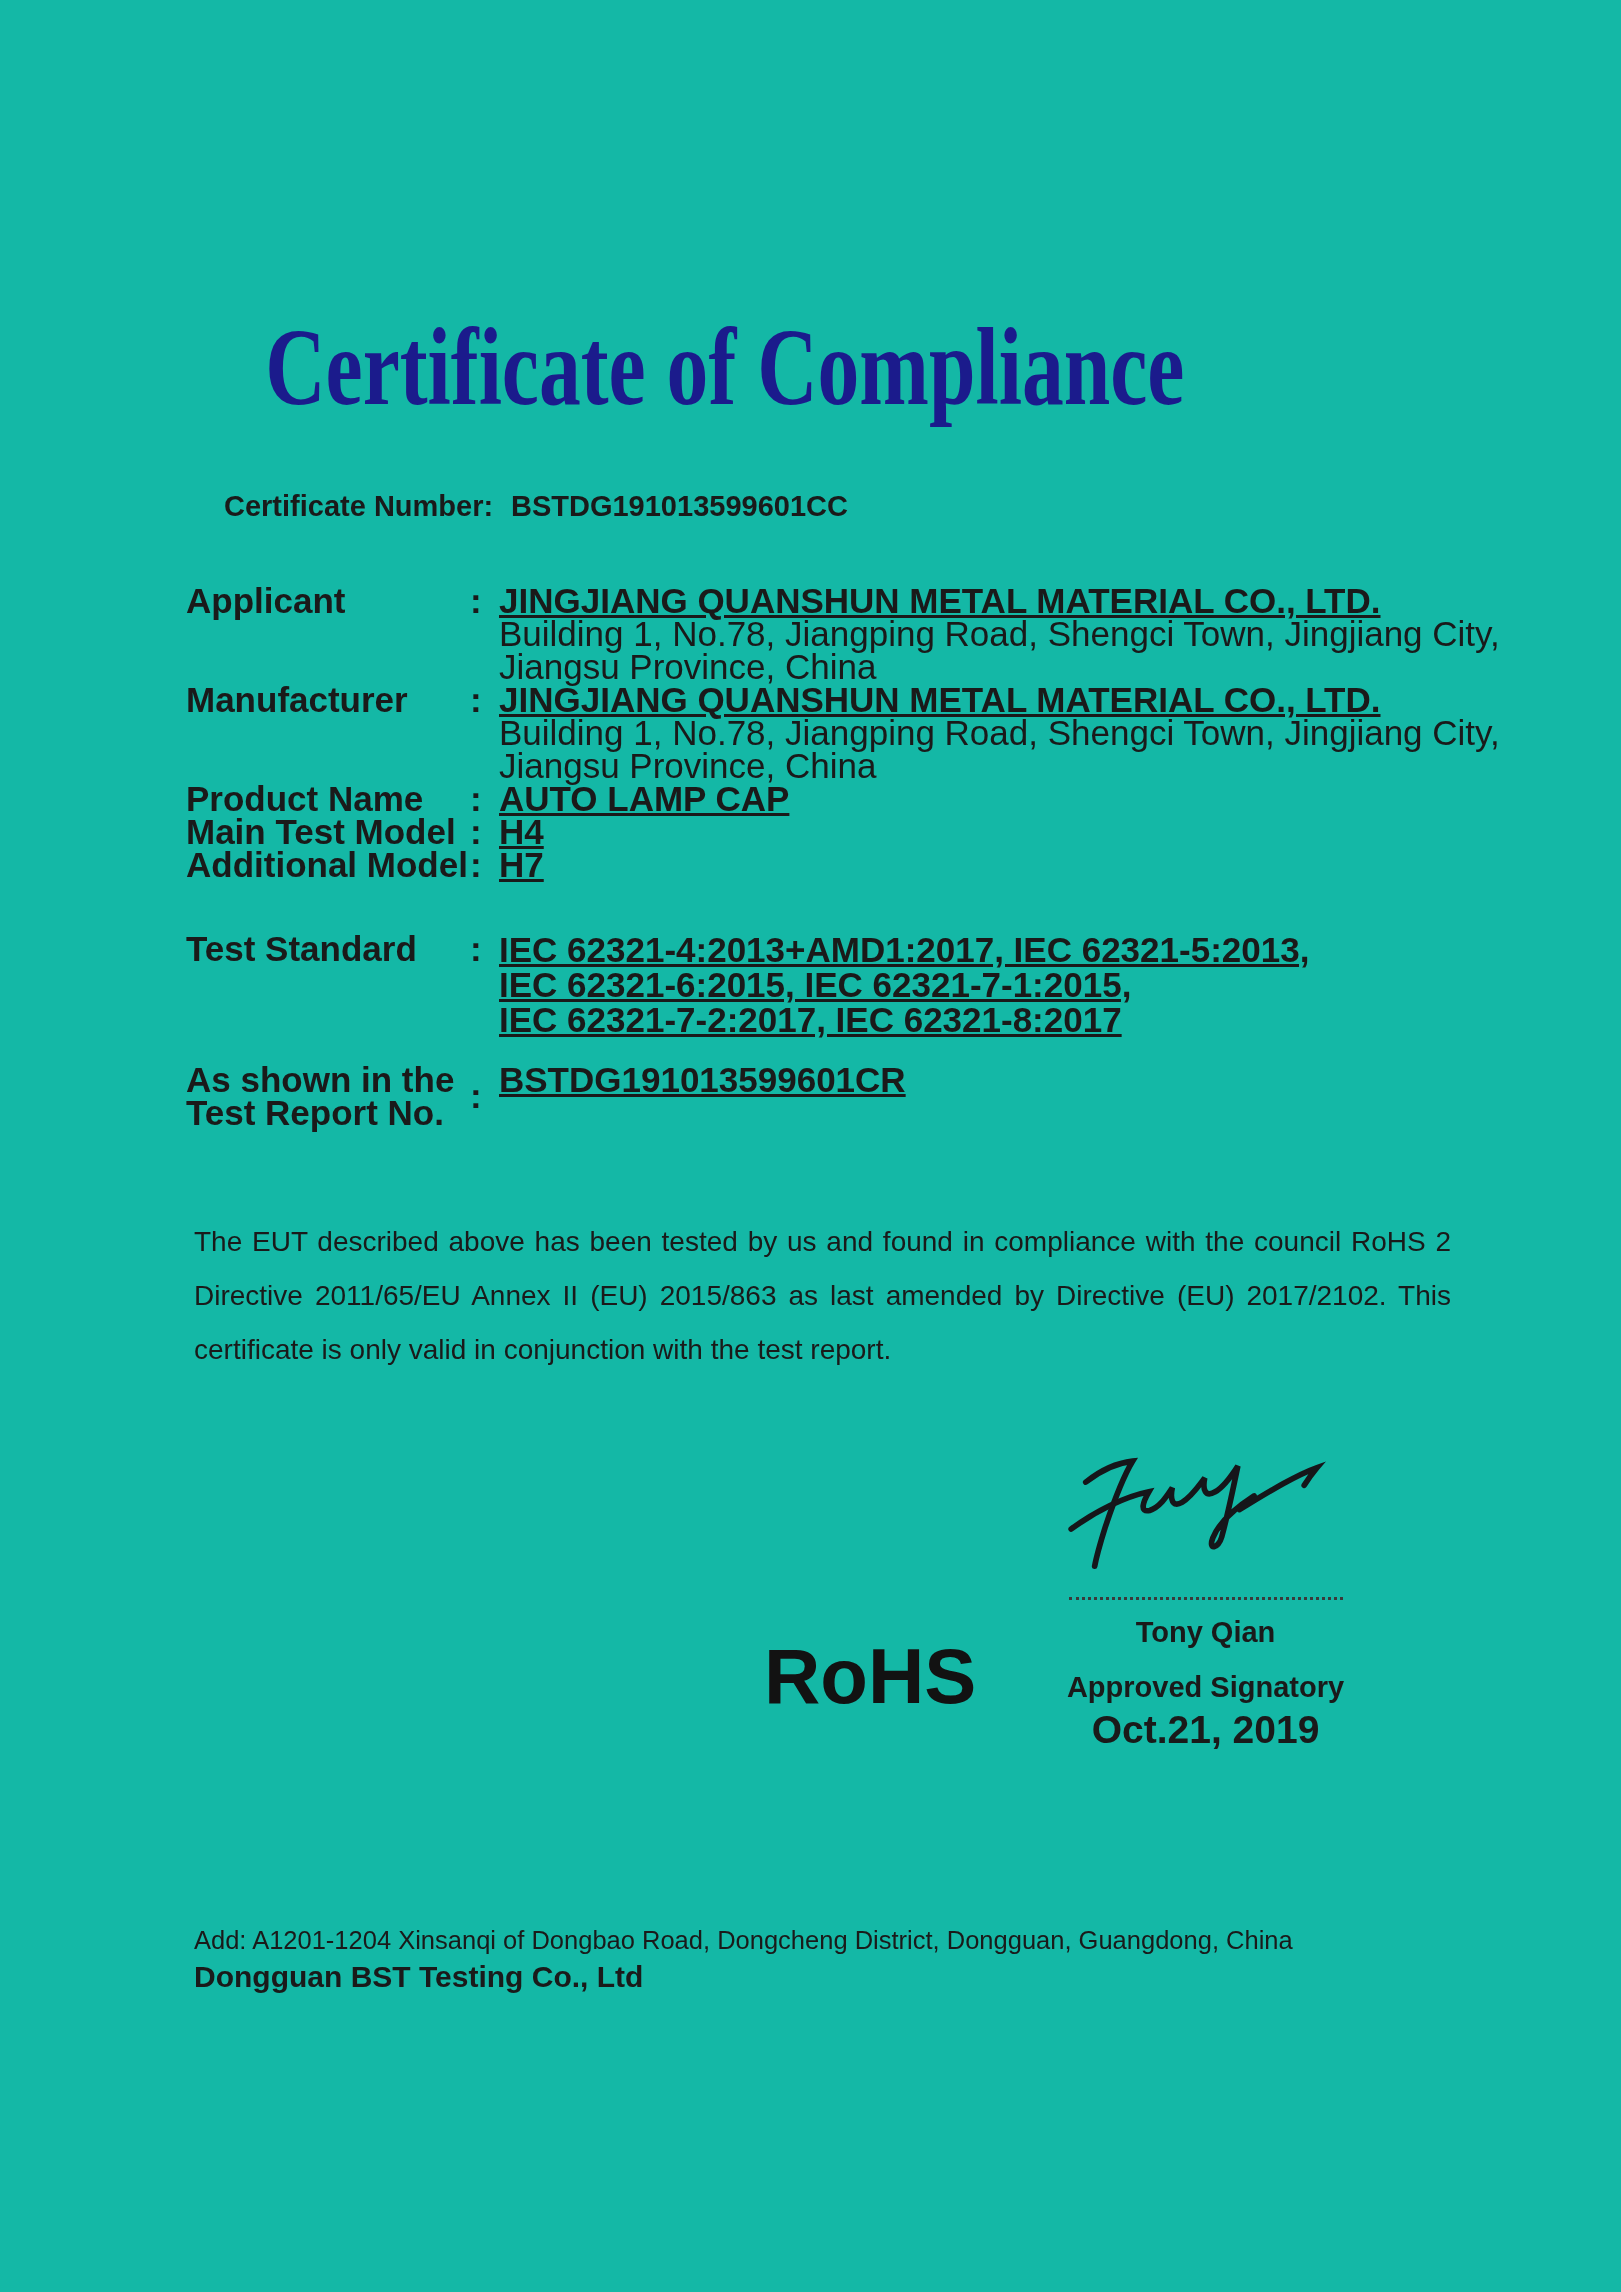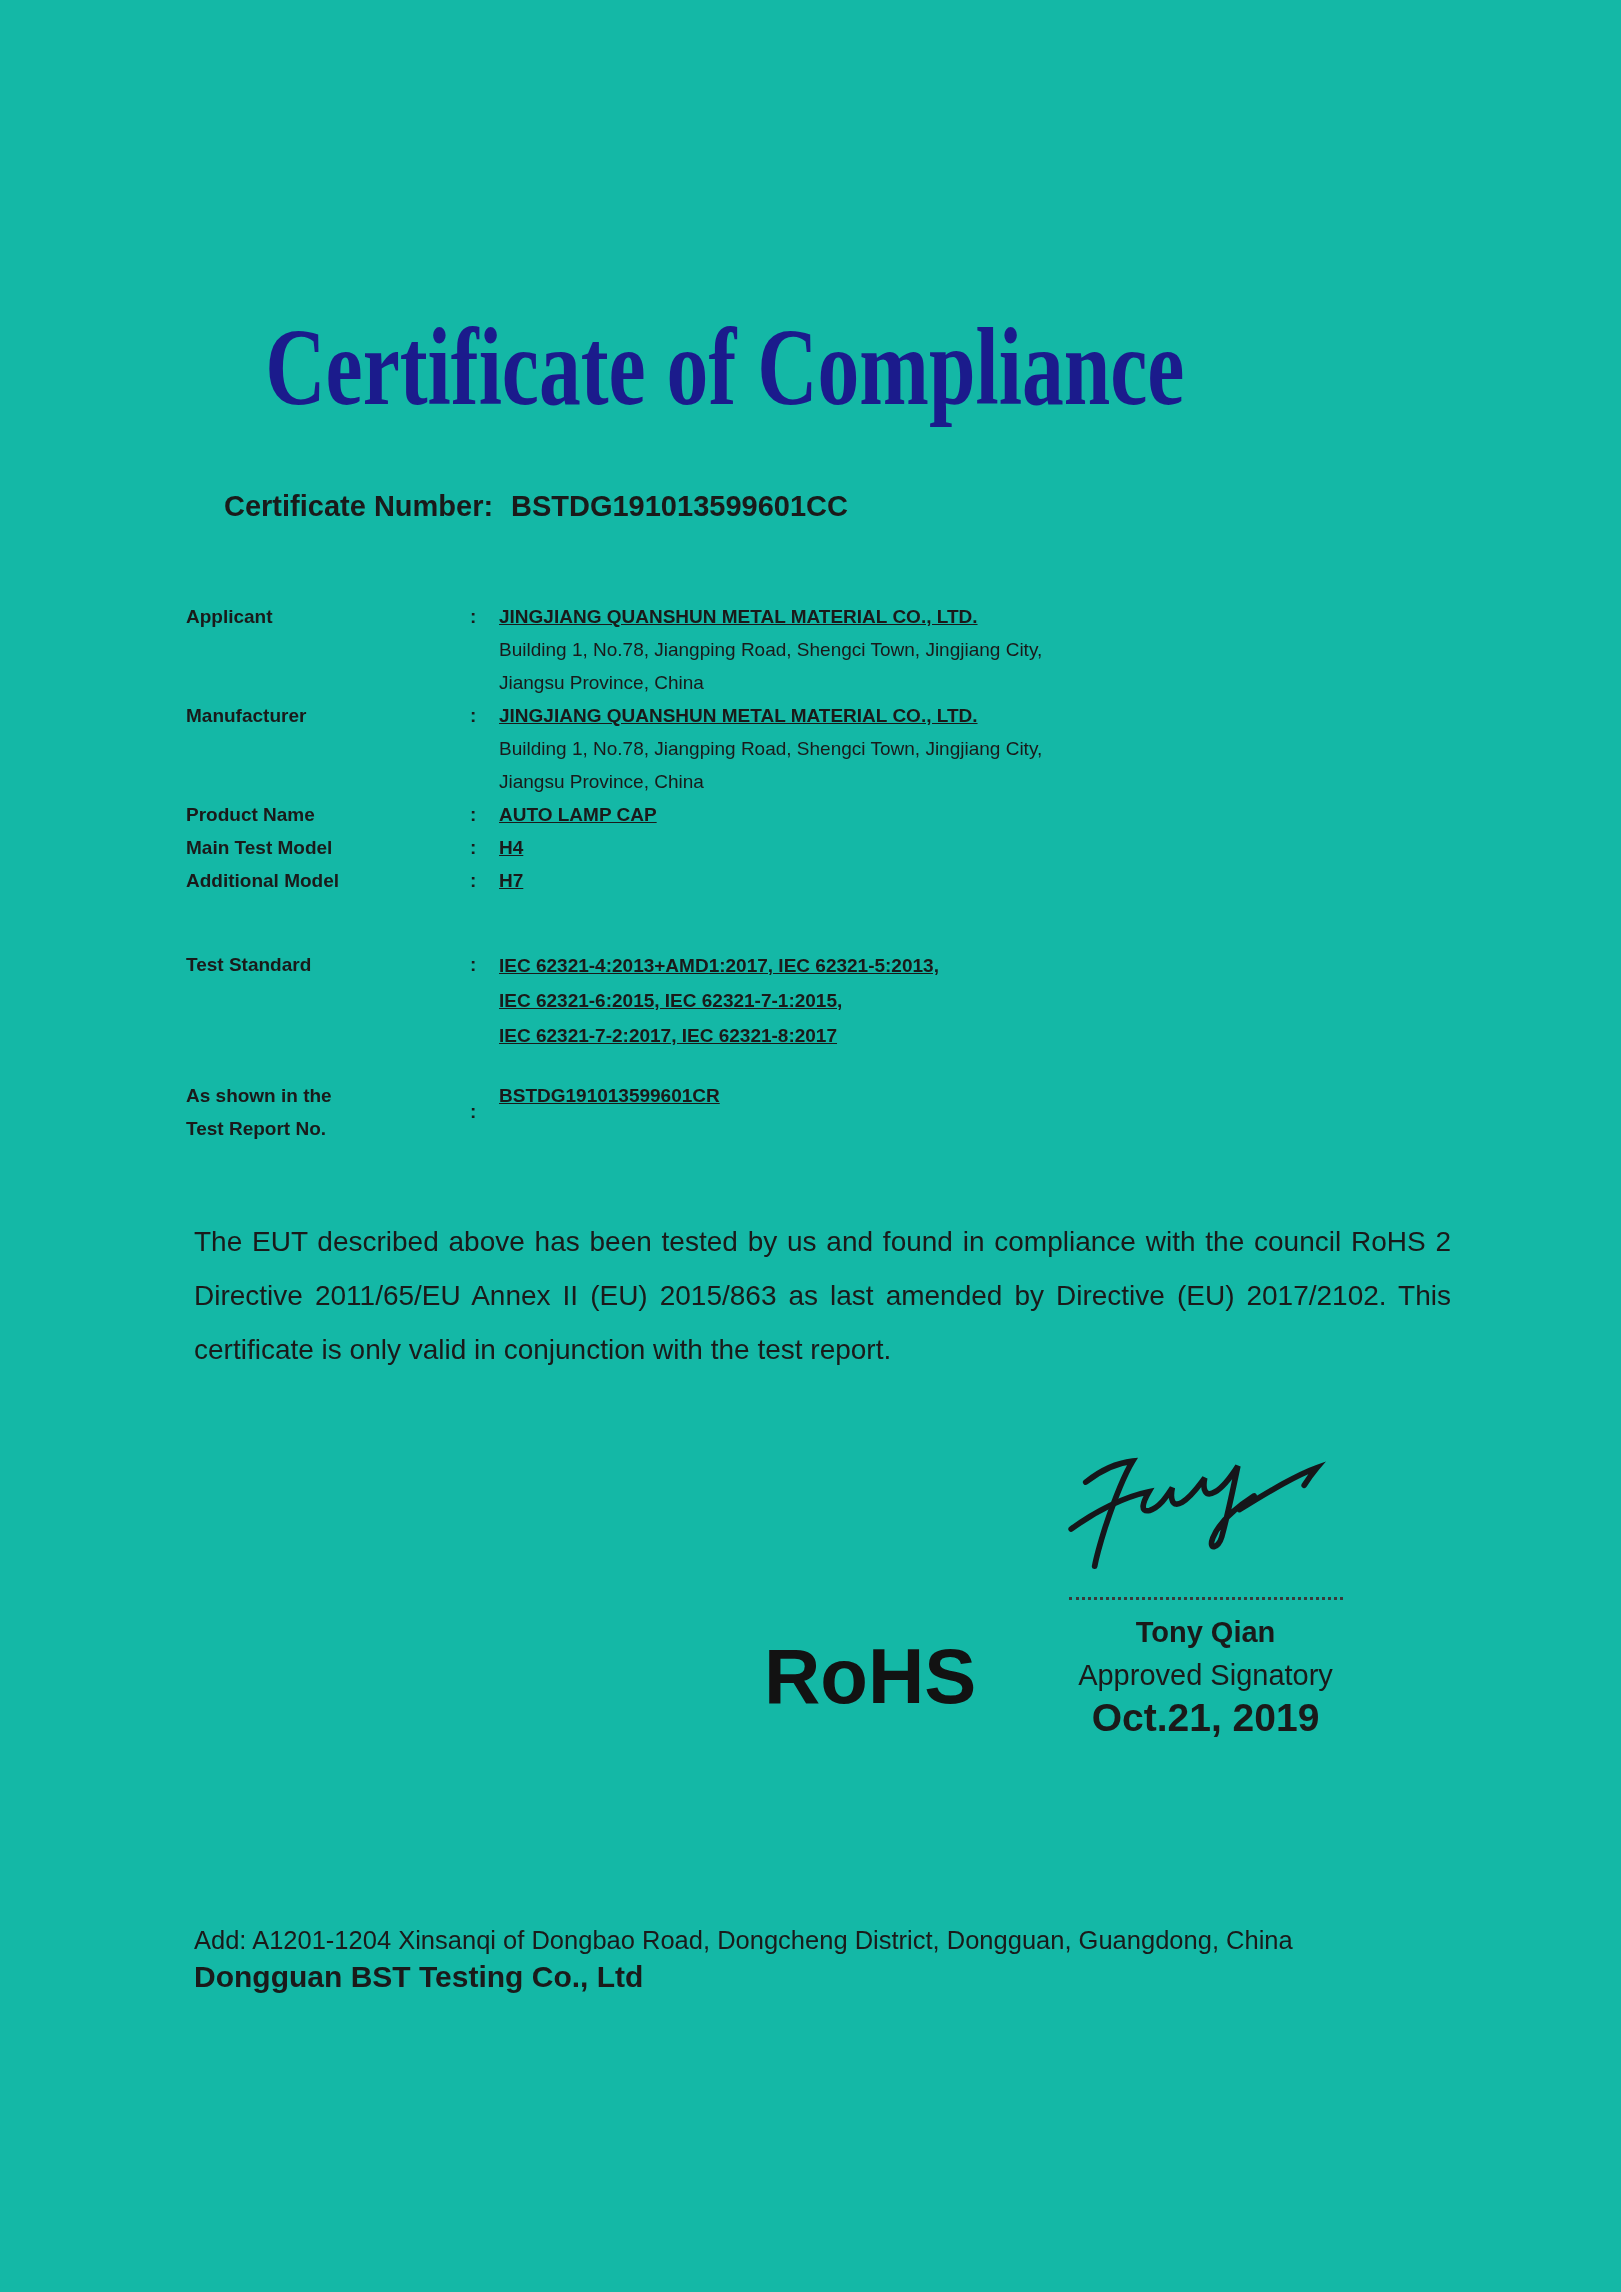--- a/index.html
+++ b/index.html
@@ -41,24 +41,24 @@
     left: 224px;
     font-size: 29px;
     font-weight: bold;
     white-space: nowrap;
   }
   .cert-num-line .num { margin-left: 9.8px; text-align: center; }
 
   
   .fields {
     position: absolute;
-    top: 600px;
+    top: 584px;
     left: 186px;
     width: 1353px;
-    font-size: 19px;
+    font-size: 35px;
     line-height: 33px;
   }
   .field-row {
     display: grid;
     grid-template-columns: 284px 29px 1fr;
   }
   .bold { font-weight: bold; text-decoration: underline; }
   .f-label { font-weight: bold; }
   .f-colon { font-weight: bold; }
   .colon-center { align-self: center; }
@@ -104,21 +104,21 @@
     width: 343px;
     height: 178px;
   }
   .sig-dots {
     width: 274px;
     margin: 0 auto;
     border-bottom: 3.9px dotted #3a3a3a;
     height: 0;
   }
   .sig-name { margin-top: 15.7px; font-size: 29px; font-weight: bold; line-height: 33px; }
-  .sig-role { margin-top: 10px; font-size: 29px; font-weight: normal; line-height: 33px; }
+  .sig-role { margin-top: 22px; font-size: 29px; font-weight: bold; line-height: 33px; }
   .sig-date { margin-top: 9px; font-size: 39px; font-weight: bold; line-height: 33px; }
 
   
   .footer-company {
     position: absolute;
     top: 1960px;
     left: 194px;
     font-size: 30px;
     font-weight: bold;
   }

